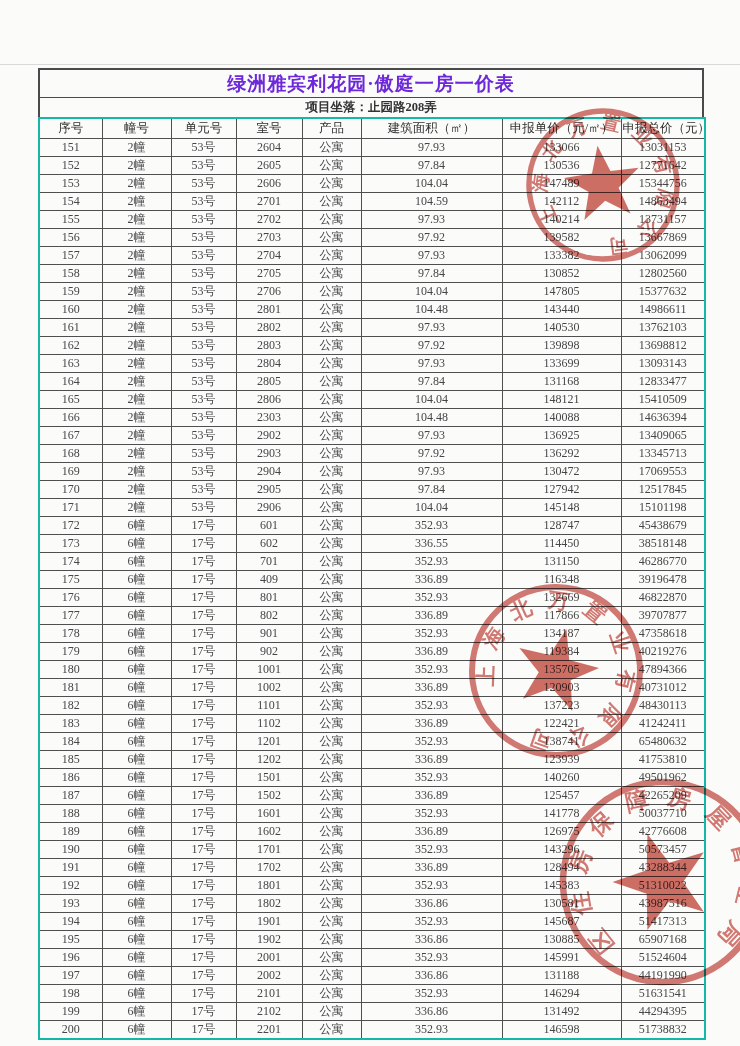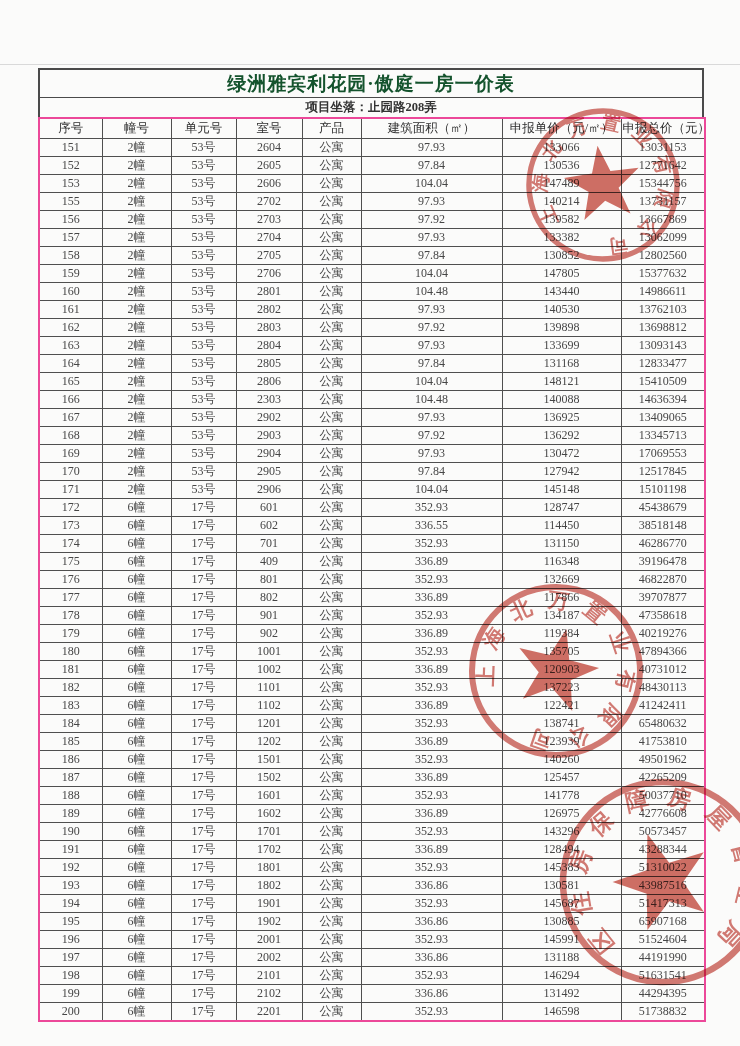--- a/index.html
+++ b/index.html
@@ -3,30 +3,30 @@
 <meta charset="utf-8">
 <style>
   html,body{margin:0;padding:0;background:#ffffff;}
   .page{position:relative;width:740px;height:1046px;background:#fbfbfa;overflow:hidden;
         font-family:"Liberation Serif","DejaVu Serif",serif;color:#3c3c3c;}
   .top-divider{position:absolute;left:0;top:64px;width:740px;height:1px;background:#d9d9d9;}
 
   .sheet{position:absolute;left:38px;top:68px;width:666px;}
   .title-row{box-sizing:border-box;border:2px solid #4a4a4a;border-bottom:1px solid #4a4a4a;
              height:30px;display:flex;align-items:center;justify-content:center;
-             font-size:19px;font-weight:bold;letter-spacing:1px;color:#14532d;}
+             font-size:19px;font-weight:bold;letter-spacing:1px;color:#6d28d9;}
   .subtitle-row{box-sizing:border-box;border:2px solid #4a4a4a;border-top:none;border-bottom:none;
              height:19px;display:flex;align-items:center;justify-content:center;
              font-size:12.5px;font-weight:bold;color:#333;}
   table.price{border-collapse:collapse;width:666px;table-layout:fixed;}
   table.price th,table.price td{box-sizing:border-box;border:1px solid #4f4f4f;
              text-align:center;vertical-align:middle;overflow:hidden;white-space:nowrap;}
   table.price th{height:20px;font-size:12.5px;font-weight:normal;color:#2f2f2f;padding:0 1px;}
   table.price td{height:17px;font-size:12px;color:#464646;padding:0 1px;}
-  table.price{border:2px solid #ec4899;}
+  table.price{border:2px solid #14b8a6;}
 
   .stamp{position:absolute;opacity:0.72;mix-blend-mode:multiply;pointer-events:none;}
   .stamp .ring{fill:none;stroke:#c4473e;}
   .stamp .star{fill:#c0392b;}
   .stamp .arc-text{fill:#c4473e;font-family:"Liberation Serif","DejaVu Serif",serif;font-weight:bold;}
 
   .footer{position:absolute;left:0;top:995px;width:740px;height:51px;}
 </style>
 </head>
 <body>
@@ -85,20 +85,30 @@
             <td>153</td>
             <td>2幢</td>
             <td>53号</td>
             <td>2606</td>
             <td>公寓</td>
             <td>104.04</td>
             <td>147489</td>
             <td>15344756</td>
           </tr>
           <tr>
+            <td>154</td>
+            <td>2幢</td>
+            <td>53号</td>
+            <td>2701</td>
+            <td>公寓</td>
+            <td>104.59</td>
+            <td>142112</td>
+            <td>14863494</td>
+          </tr>
+          <tr>
             <td>155</td>
             <td>2幢</td>
             <td>53号</td>
             <td>2702</td>
             <td>公寓</td>
             <td>97.93</td>
             <td>140214</td>
             <td>13731157</td>
           </tr>
           <tr>

